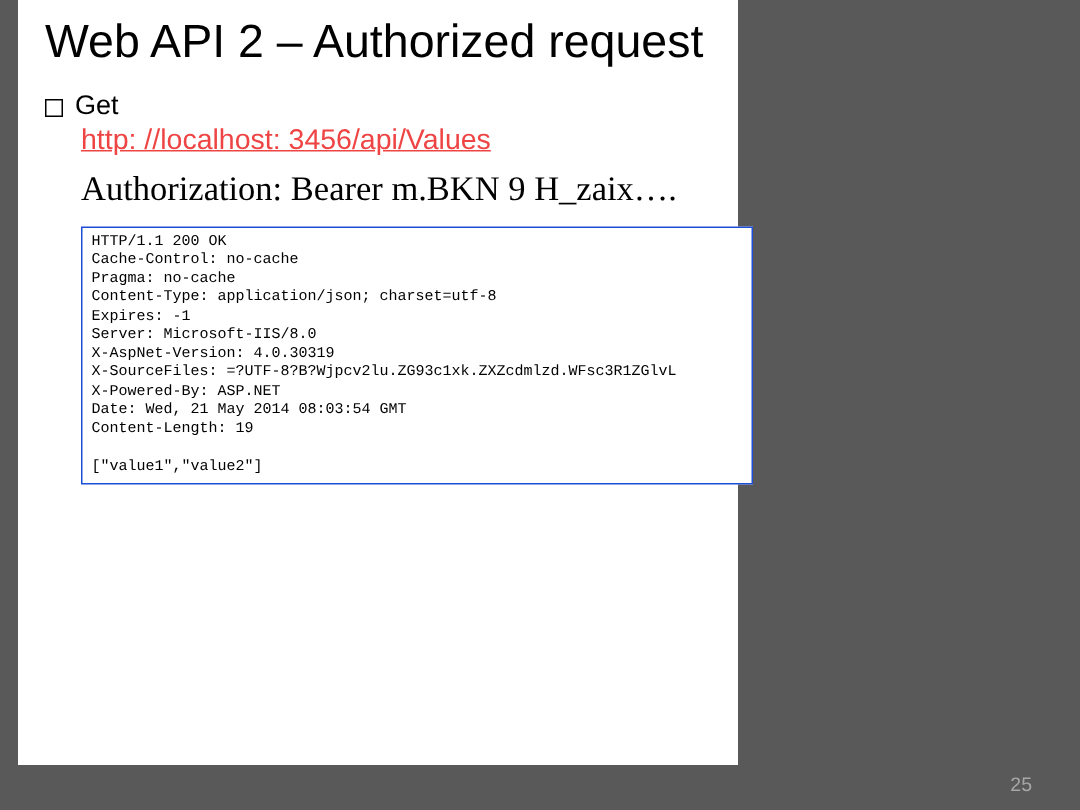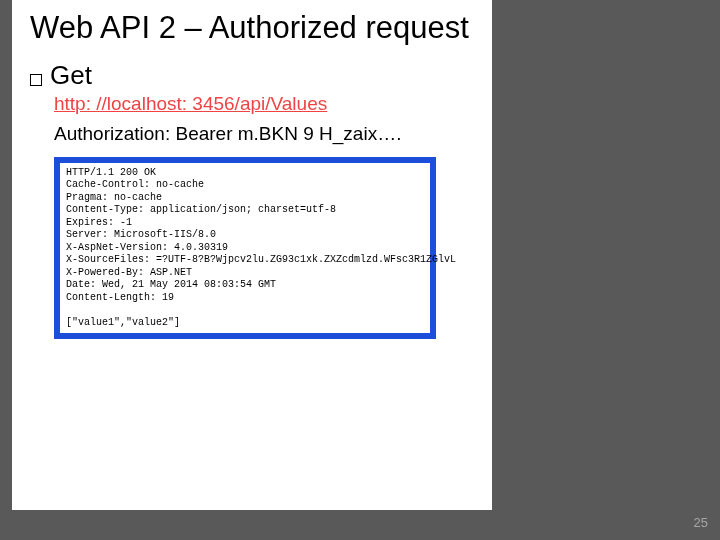--- a/index.html
+++ b/index.html
@@ -40,54 +40,55 @@
       display: inline-block;
       width: 12px;
       height: 12px;
       border: 1.5px solid #000;
       margin-right: 8px;
       flex-shrink: 0;
       position: relative;
       top: 2px;
     }
     .bullet-text {
-      font-size: 26px;
+      font-size: 18px;
       color: #000;
     }
     .sub-link {
       margin-left: 24px;
       font-size: 19px;
       color: #ef4444;
       text-decoration: underline;
       margin-bottom: 8px;
       display: block;
     }
     .sub-text {
       margin-left: 24px;
-      font-size: 19px;
+      font-size: 23px;
       color: #000;
       margin-bottom: 8px;
+      font-family: Liberation Serif, serif;
     }
     .response-box {
       margin-left: 24px;
       margin-top: 12px;
-      border: 6px solid #1d4ed8;
+      border: 1px solid #1d4ed8;
       background: #fff;
       padding: 4px 6px;
-      width: 382px;
+      width: 448px;
       font-family: 'Courier New', Courier, monospace;
       font-size: 10px;
       line-height: 1.25;
       color: #000;
       white-space: pre;
     }
     .page-number {
       position: absolute;
       bottom: 10px;
-      right: 12px;
+      right: 32px;
       color: #a6a6a6;
       font-size: 13px;
     }
   </style>
 </head>
 <body>
 
 <div class="content-area">
   <h1 class="title">Web API 2 – Authorized request</h1>
 

